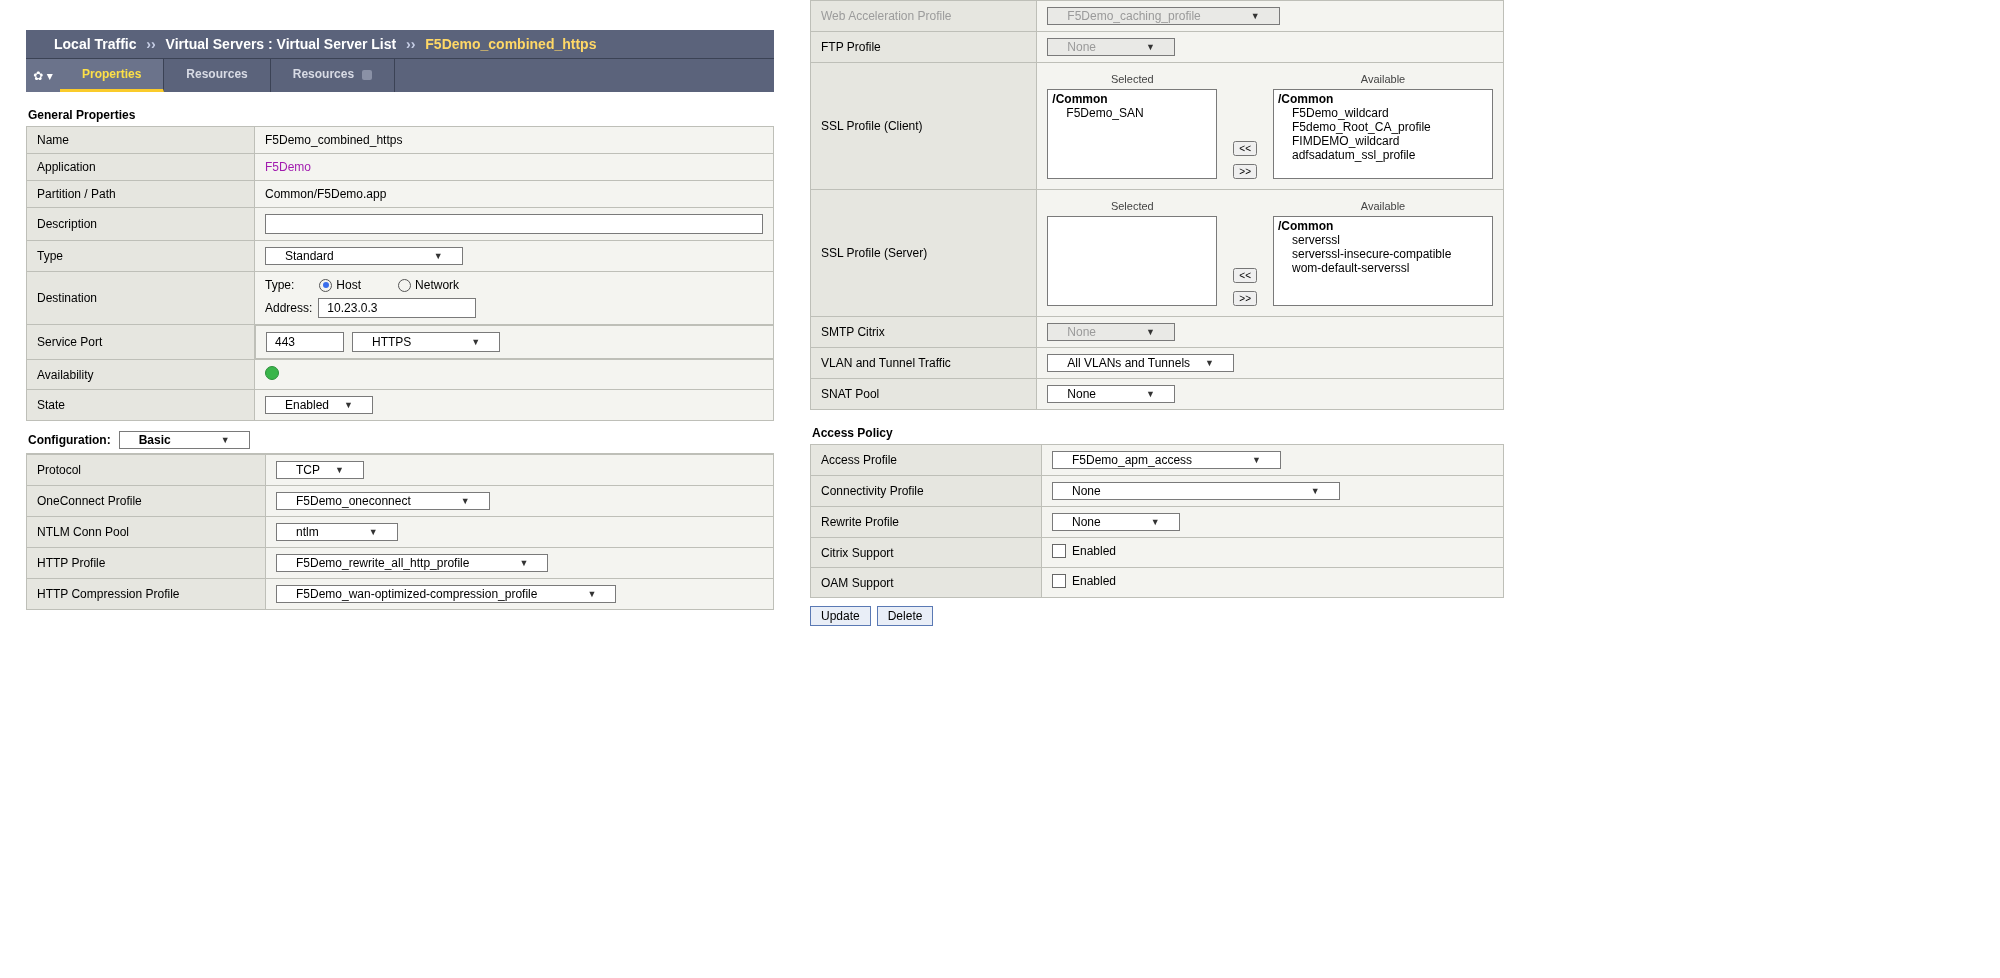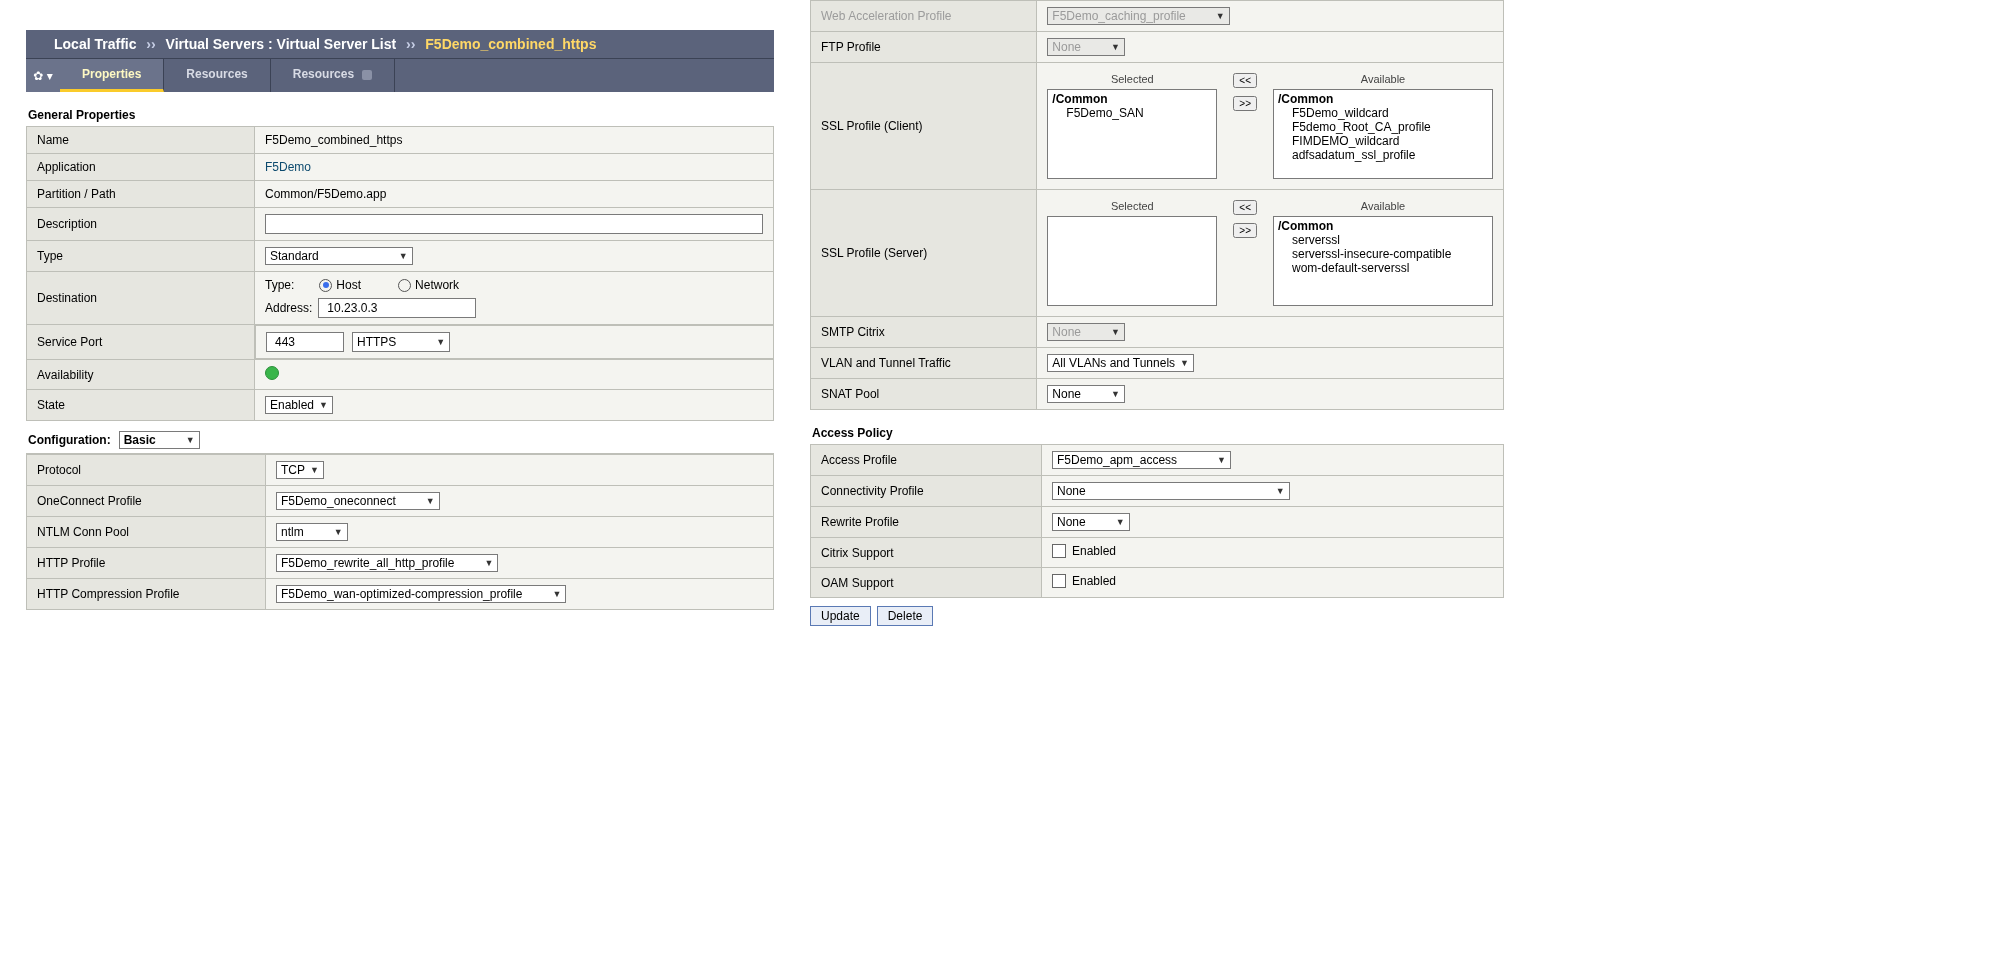--- a/index.html
+++ b/index.html
@@ -5,38 +5,38 @@
 body{margin:0;font-family:Arial,Helvetica,sans-serif;font-size:12px;background:#fff;color:#000;width:2000px;height:978px;position:relative}
 .panel{position:absolute;background:#fff}
 .panel.left{left:26px;top:30px;width:748px}
 .panel.right{left:810px;top:0;width:694px}
 .crumbs{background:#5B637B;color:#fff;padding:6px 28px;font-size:14px;font-weight:bold}
 .crumbs .sep{color:#C6CEE5;margin:0 6px}
 .crumbs .active{color:#FFD866}
 .tabbar{display:flex;background:#5B637B;border-top:1px solid #3b4255}
 .tab-gear{background:#6B738B;width:34px;display:flex;align-items:center;justify-content:center;color:#fff;font-size:12px}
 .tab{padding:8px 22px;color:#d8dbe5;font-weight:bold;border-right:1px solid #3b4255;cursor:pointer}
-.tab.active{background:#6B738B;color:#fef9c3;border-bottom:3px solid #FACB2A}
+.tab.active{background:#6B738B;color:#fde047;border-bottom:3px solid #FACB2A}
 .tab .ref{display:inline-block;width:10px;height:10px;background:#8A91A6;margin-left:8px;vertical-align:middle;border-radius:2px}
 .section-title{font-weight:bold;padding:16px 2px 4px}
 table.form{width:100%;border-collapse:collapse;background:#E6E6E0}
 table.form td{border:1px solid #BEBFB8;padding:6px 10px;vertical-align:middle}
 td.lbl{width:218px;background:#E6E6E0}
 td.val{background:#F4F4F0}
 table.form.right td.lbl{width:210px}
 input[type=text]{border:1px solid #7A7A7A;padding:2px 8px;font-size:12px;background:#fff}
-select,.fakesel{border:1px solid #7A7A7A;background:#fff;padding:1px 4px;font-size:12px;display:inline-flex;align-items:center;gap:5px}
+select,.fakesel{border:1px solid #7A7A7A;background:#fff;padding:1px 19px;font-size:12px;display:inline-flex;align-items:center;gap:15px}
 .fakesel .tri{font-size:9px;color:#333}
 .fakesel.dis{color:#9A9A9A;background:#E9E9E6}
-.link{color:#0c4a6e;cursor:pointer}
+.link{color:#a21caf;cursor:pointer}
 .dot{width:12px;height:12px;border-radius:50%;background:#39B54A;display:inline-block;border:1px solid #2D8F3B}
 .radio{display:inline-flex;align-items:center;gap:4px;margin-right:12px}
 .radio .r{width:11px;height:11px;border-radius:50%;border:1px solid #555;display:inline-flex;align-items:center;justify-content:center}
 .radio .r.on::after{content:"";width:6px;height:6px;border-radius:50%;background:#3A6EEC}
-.shuttle{display:flex;gap:16px;align-items:flex-start;padding:4px 0}
+.shuttle{display:flex;gap:16px;align-items:flex-end;padding:4px 0}
 .shuttle .col{display:flex;flex-direction:column;gap:4px}
 .shuttle .hdr{font-size:11px;color:#444;text-align:center}
 .listbox{border:1px solid #7A7A7A;background:#fff;min-width:160px;min-height:84px;max-height:100px;overflow:auto;font-size:12px;padding:2px 4px}
 .listbox .grp{font-weight:bold}
 .listbox .item{padding-left:14px}
 .shuttle .btns{display:flex;flex-direction:column;gap:8px}
 .shuttle .btns button{font-size:10px;padding:0 4px;cursor:pointer}
 .checkbox{display:inline-flex;align-items:center;gap:6px}
 .checkbox .cb{width:12px;height:12px;border:1px solid #666;background:#fff;display:inline-block}
 .btnrow{padding:8px 0;display:flex;gap:6px}

